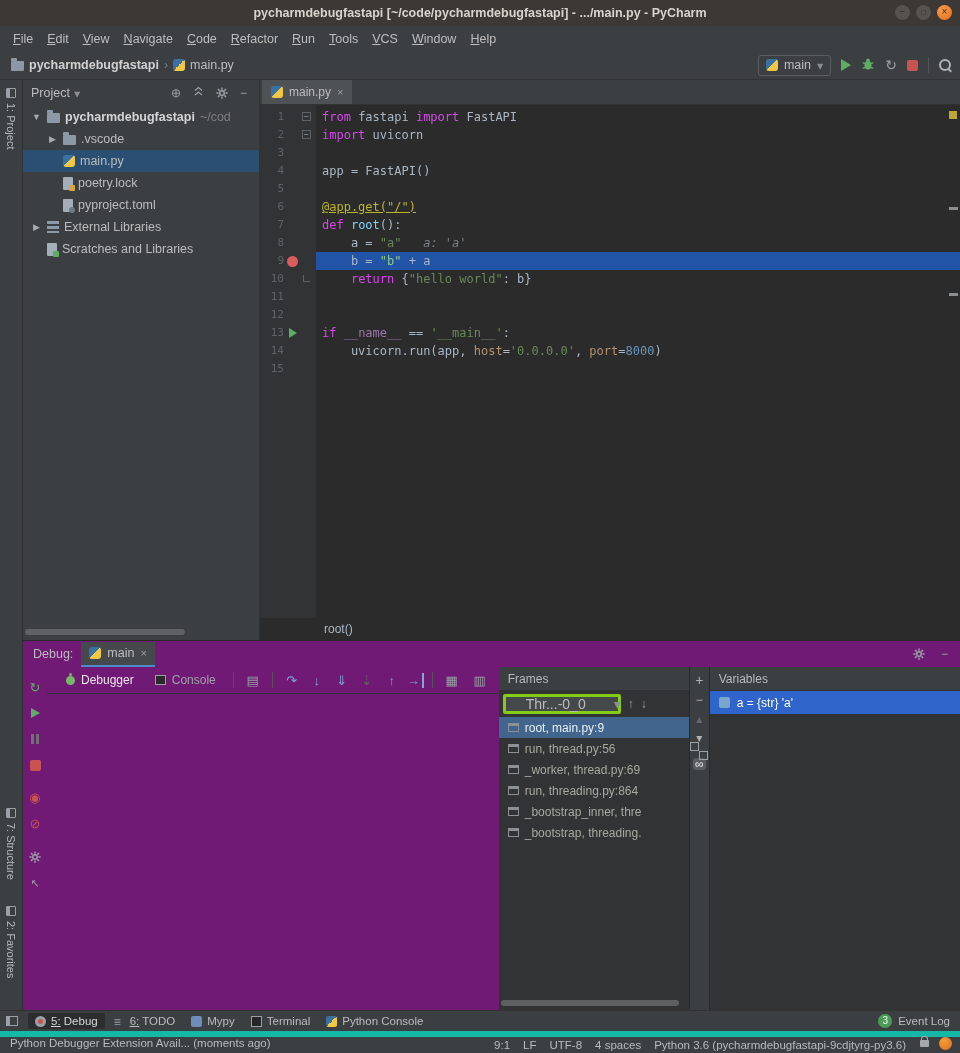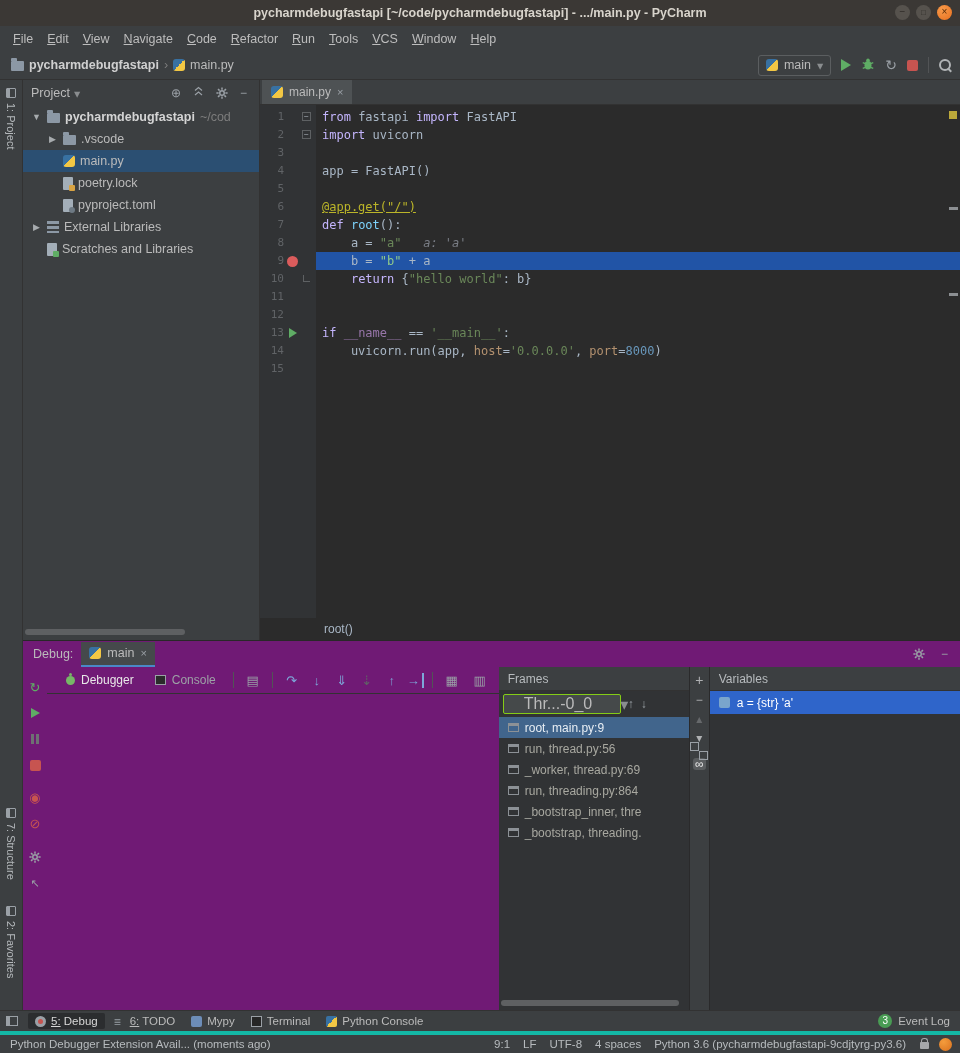--- a/index.html
+++ b/index.html
@@ -89,21 +89,21 @@
   .gutter{width:56px;display:flex;flex-shrink:0;position:relative}
   .lnum{width:24px;text-align:right;color:#606366;font-size:11px;font-family:"DejaVu Sans Mono",monospace}
   .marker{width:17px;position:relative}
   .bp-dot{position:absolute;left:3px;top:3.5px;width:11px;height:11px;border-radius:50%;background:#db5c5c}
   .run-arrow{position:absolute;left:5px;top:4px;width:0;height:0;border-left:8px solid #5fad65;border-top:5px solid transparent;border-bottom:5px solid transparent}
   .foldcol{width:13px;position:relative}
   .fold-minus{position:absolute;left:1px;top:4px;width:9px;height:9px;border:1px solid #5e6163;color:#9aa0a6;font-size:8px;line-height:7px;text-align:center}
   .fold-end{position:absolute;left:2px;top:5px;width:7px;height:7px;border-left:1px solid #5e6163;border-bottom:1px solid #5e6163}
   .code-text{flex:1;white-space:pre;color:#a9b7c6;padding-left:6px}
   .code-line.exec .code-text{background:#2154a6;color:#d8e2ee}
-  .tok-kw{color:#c4b5fd}
+  .tok-kw{color:#d946ef}
   .tok-pl{color:#a9b7c6}
   .tok-str{color:#6a8759}
   .tok-num{color:#6897bb}
   .tok-deco{color:#bbb529;text-decoration:underline}
   .tok-fn{color:#7dd3fc}
   .tok-dunder{color:#9876aa}
   .tok-param{color:#b3916f}
   .tok-hint{color:#7b7f87;font-style:italic}
   .code-line.exec .tok-str{color:#8fc98a}
   .stripe-mark{position:absolute}
@@ -146,21 +146,21 @@
   .g-smartinto::before{content:"\21E3"}
   .g-stepout::before{content:"\2191"}
   .g-runto{border-right:2px solid #7da7d9;padding-right:1px;width:18px}
   .g-runto::before{content:"\2192"}
   .g-grid::before{content:"\25A6"}
   .g-panel::before{content:"\25A5"}
   .dbg-body{flex:1;display:flex;background:#313335;min-height:0}
   .frames-pane{width:191px;display:flex;flex-direction:column;border-right:1px solid #2a2a2b;flex-shrink:0;position:relative}
   .pane-header{height:24px;line-height:24px;padding-left:9px;font-size:12px;color:#b7bbbe;background:#3c3f41;border-bottom:1px solid #323232}
   .thread-row{height:26px;display:flex;align-items:center;gap:7px;padding:0 4px}
-  .thread-combo{width:118px;height:20px;background:#45494a;border:1px solid #84cc16;border-radius:2px;display:flex;align-items:center;gap:14px;padding:0 6px;font-size:16px}
+  .thread-combo{width:118px;height:20px;background:#45494a;border:3px solid #84cc16;border-radius:2px;display:flex;align-items:center;gap:14px;padding:0 6px;font-size:14px}
   .thread-dot{width:8px;height:8px;border-radius:50%;background:#cf8038}
   .arrow-ic{font-size:12px;color:#9aa0a6}
   .frame-row{height:21px;display:flex;align-items:center;gap:6px;padding-left:9px;font-size:12px;color:#a8a8a0;white-space:nowrap;overflow:hidden}
   .frame-row.sel{background:#41658c;color:#e8eef4}
   .frame-icon{width:11px;height:9px;border:1px solid #8c9196;position:relative;flex-shrink:0}
   .frame-icon::before{content:"";position:absolute;top:0;left:0;right:0;height:2px;background:#8c9196}
   .frames-hscroll{position:absolute;bottom:4px;left:2px;width:178px;height:6px;background:#5e6062;border-radius:3px}
   .watch-toolbar{width:20px;background:#3c3f41;border-right:1px solid #2a2a2b;display:flex;flex-direction:column;align-items:center;padding-top:7px;gap:7px;flex-shrink:0}
   .wt-ic{color:#afb1b3;font-size:12px;line-height:12px;text-align:center}
   .wt-ic.faded{color:#66696b}
@@ -188,21 +188,21 @@
   .twi-debug::after{content:"";position:absolute;left:3px;top:3px;width:5px;height:5px;border-radius:50%;background:#c75450}
   .twi-todo{border:none}
   .twi-todo::before{content:"\2261";color:#9aa0a6;font-size:12px;line-height:11px}
   .twi-mypy{background:#6d8db8;border-radius:2px}
   .twi-terminal{background:#262626;border:1px solid #9aa0a6}
   .twi-python{background:linear-gradient(135deg,#3871a2 50%,#f2c744 50%);border-radius:2px}
   .tw-right{margin-left:auto;display:flex;align-items:center;gap:6px;padding-right:4px}
   .badge{width:14px;height:14px;border-radius:50%;background:#499c54;color:#fff;font-size:10px;text-align:center;line-height:14px}
 
   
-  .statusbar{height:22px;border-top:4px solid #14b8a6;display:flex;align-items:center;font-size:11.5px;padding:0 8px 0 10px;color:#b7bbbe}
+  .statusbar{height:22px;border-top:6px solid #14b8a6;display:flex;font-size:11.5px;padding:0 8px 0 10px;color:#b7bbbe}
   .status-msg{flex:1;white-space:nowrap;overflow:hidden}
   .status-right{display:flex;align-items:center;gap:13px;white-space:nowrap}
   .lock-icon{width:9px;height:7px;background:#a6a8ab;border-radius:1px;position:relative;margin-top:3px}
   .lock-icon::before{content:"";position:absolute;top:-4px;left:1px;width:5px;height:4px;border:1.5px solid #a6a8ab;border-bottom:none;border-radius:3px 3px 0 0}
   .ubuntu-dot{width:13px;height:13px;border-radius:50%;background:radial-gradient(circle at 35% 30%,#f49c3c,#d9711e)}
 
   svg.gear{display:block}
 </style>
 </head>
 <body>

